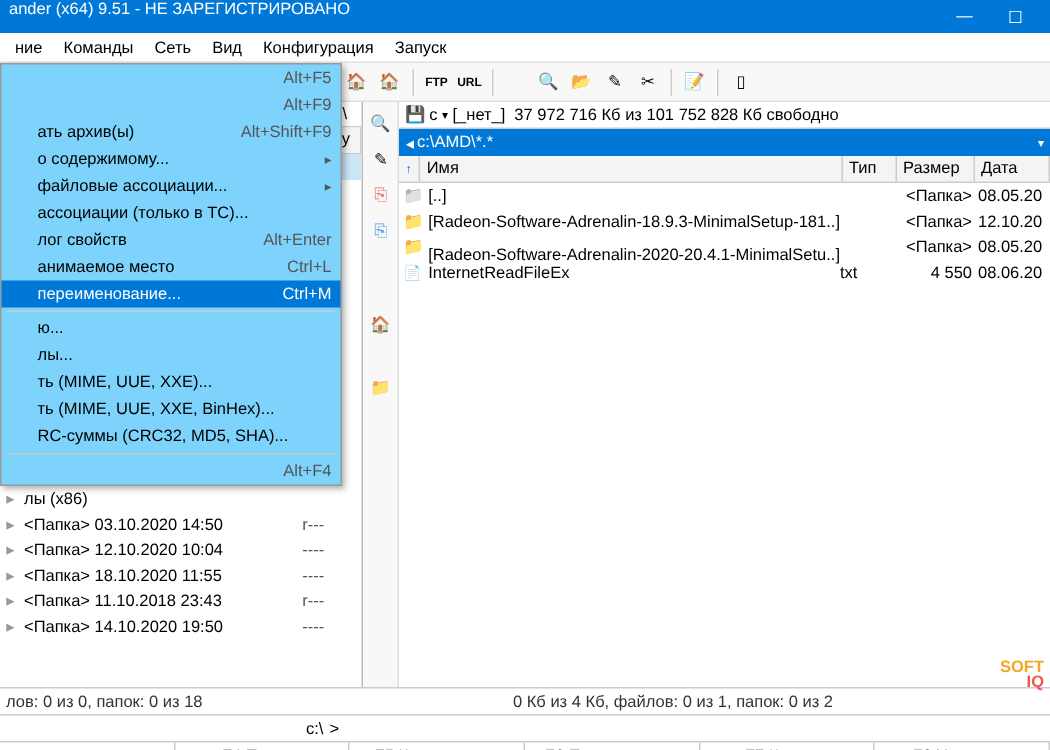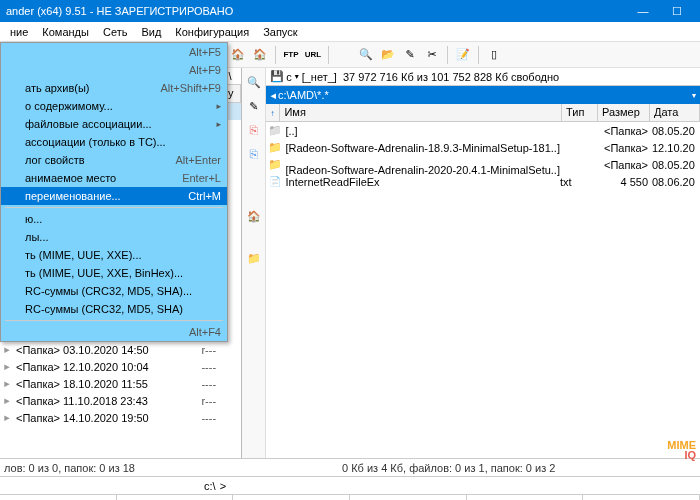--- a/index.html
+++ b/index.html
@@ -1,17 +1,17 @@
 <!DOCTYPE html>
 <html><head>
 <meta charset="utf-8">
 <style>
 * { margin: 0; padding: 0; box-sizing: border-box; font-family: "Segoe UI", Tahoma, sans-serif; font-size: 11px; }
 body { background: #fff; width: 700px; height: 500px; overflow: hidden; position: relative; }
-.titlebar { background: #0078d7; color: #fff; height: 22px; display: flex; align-items: center; padding: 0 6px; }
+.titlebar { background: #0078d7; color: #fff; height: 22px; display: flex; align-items: flex-start; padding: 0 6px; }
 .titlebar .title { flex: 1; }
 .win-btn { width: 34px; height: 22px; display: flex; align-items: center; justify-content: center; color: #fff; }
 .menubar { background: #fff; height: 20px; display: flex; align-items: center; border-bottom: 1px solid #e0e0e0; padding: 0 4px; gap: 2px; }
 .menubar span { padding: 2px 6px; }
 .toolbar { background: #f8f8f8; height: 26px; display: flex; align-items: center; padding: 0 4px; gap: 2px; border-bottom: 1px solid #e0e0e0; }
 .tool-btn { width: 20px; height: 20px; display: flex; align-items: center; justify-content: center; border: 1px solid transparent; }
 .tool-sep { width: 1px; height: 18px; background: #ccc; margin: 0 3px; }
 .main { display: flex; height: 390px; }
 .left-pane { width: 340px; border-right: 1px solid #bbb; display: flex; flex-direction: column; overflow: hidden; }
 .right-pane { flex: 1; display: flex; }
@@ -306,21 +306,21 @@
     </div>
     <div class="mi">
       <span>ассоциации (только в TC)...</span>
     </div>
     <div class="mi">
       <span>лог свойств</span>
       <span class="sc">Alt+Enter</span>
     </div>
     <div class="mi">
       <span>анимаемое место</span>
-      <span class="sc">Enter+L</span>
+      <span class="sc">Ctrl+L</span>
     </div>
     <div class="mi hl">
       <span>переименование...</span>
       <span class="sc">Ctrl+M</span>
     </div>
     <div class="msep"></div>
     <div class="mi">
       <span>ю...</span>
     </div>
     <div class="mi">
@@ -328,26 +328,23 @@
     </div>
     <div class="mi">
       <span>ть (MIME, UUE, XXE)...</span>
     </div>
     <div class="mi">
       <span>ть (MIME, UUE, XXE, BinHex)...</span>
     </div>
     <div class="mi">
       <span>RC-суммы (CRC32, MD5, SHA)...</span>
     </div>
-    <div class="mi">
-      <span>RC-суммы (CRC32, MD5, SHA)</span>
-    </div>
     <div class="msep"></div>
     <div class="mi">
       <span></span>
       <span class="sc">Alt+F4</span>
     </div>
   </div>
 
 <div class="watermark">
-  <div class="w1">MIME</div>
+  <div class="w1">SOFT</div>
   <div class="w2">IQ</div>
 </div>
 
 </body></html>

